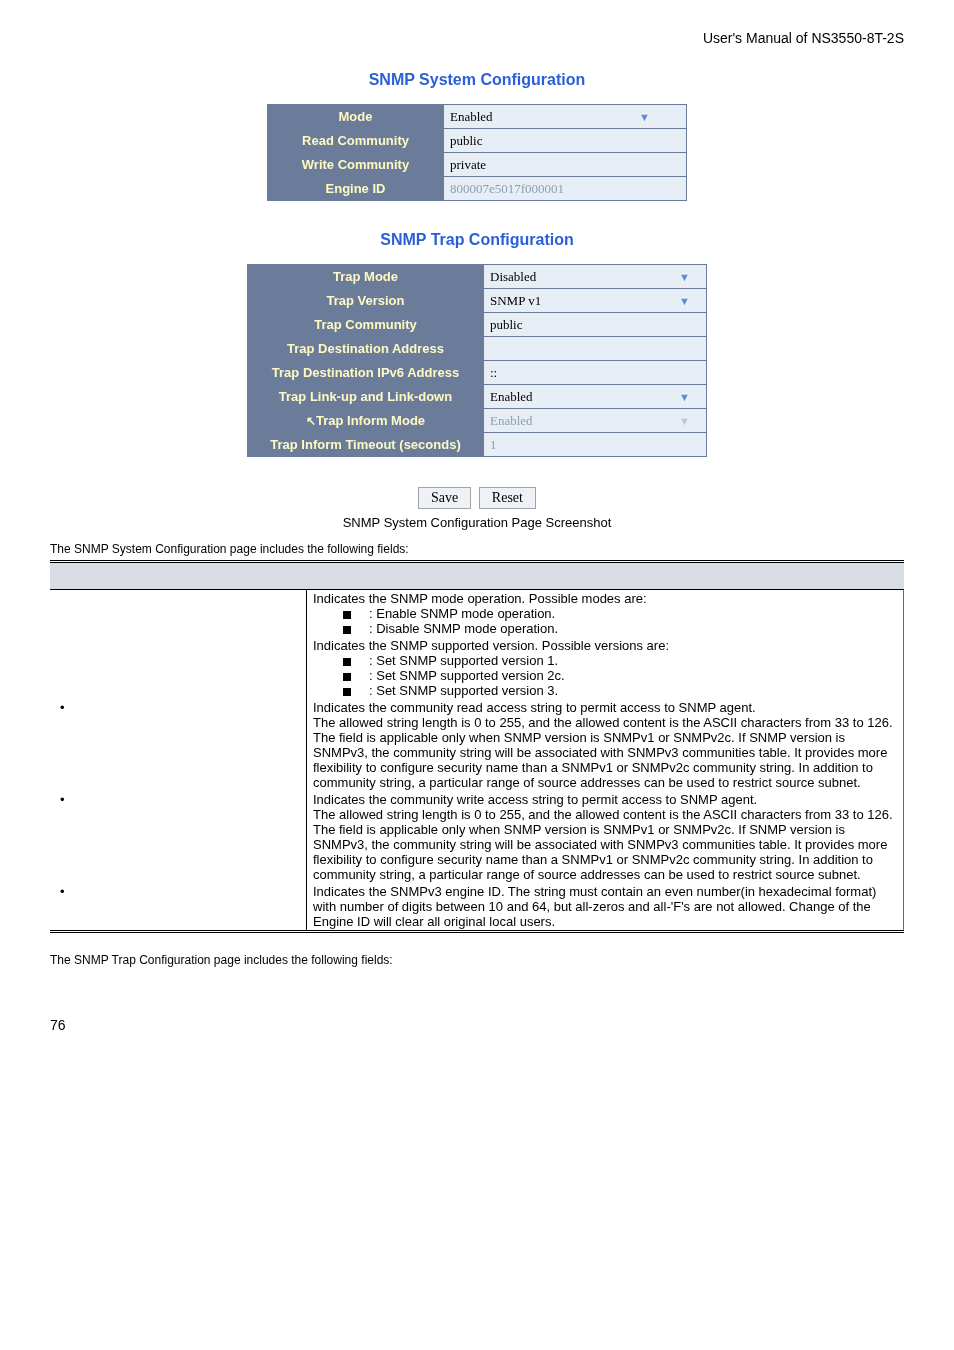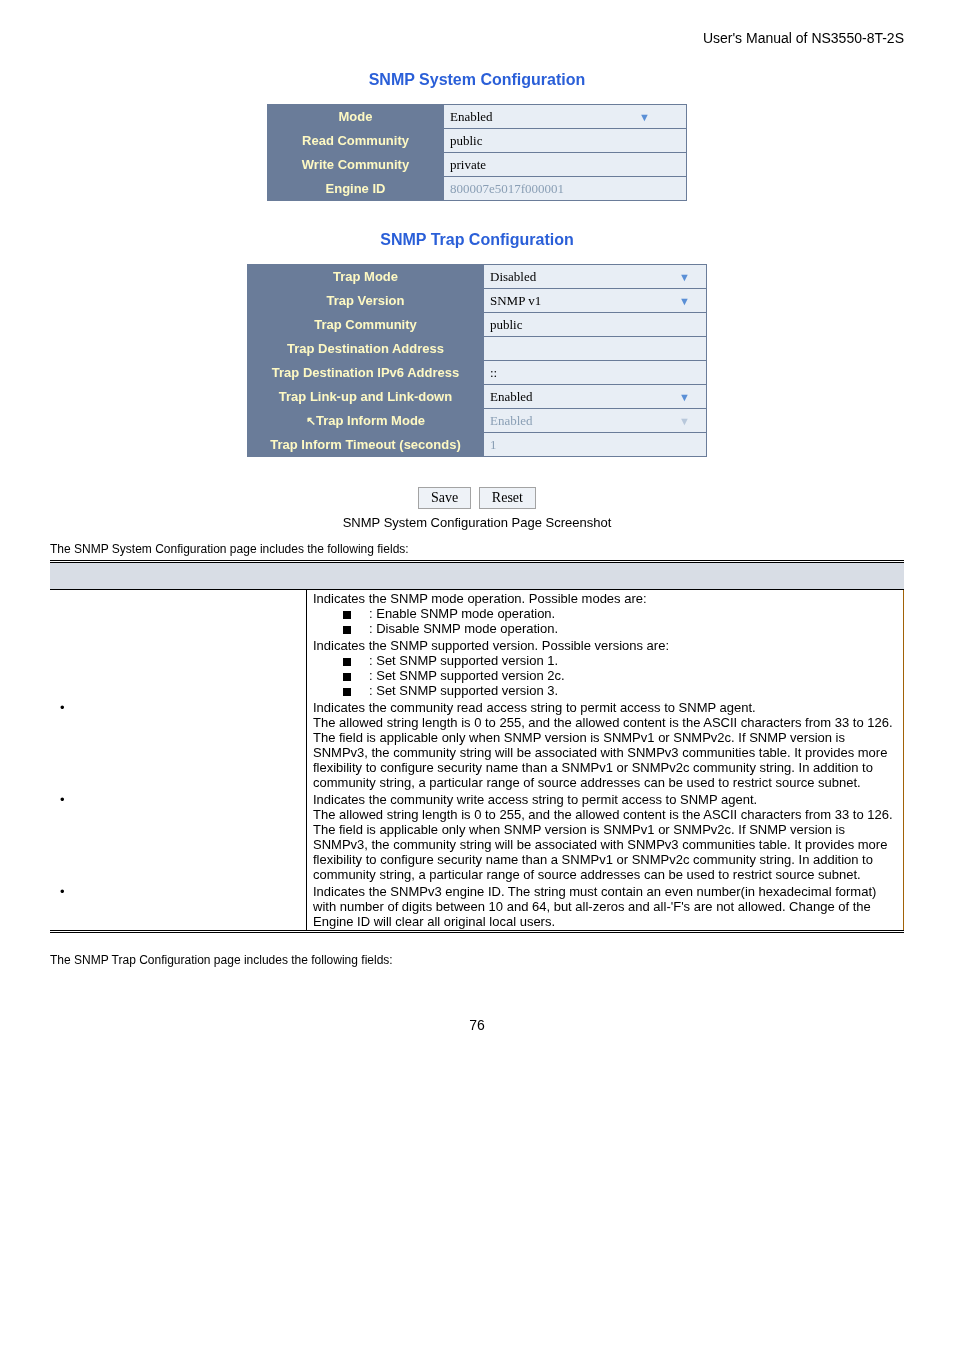--- a/index.html
+++ b/index.html
@@ -122,21 +122,20 @@
   }
   .sq {
     display: inline-block;
     width: 8px;
     height: 8px;
     background: #000;
     margin: 0 18px 0 30px;
     vertical-align: middle;
   }
   .page-number {
-    text-align: center;
     margin-top: 50px;
     font-size: 14px;
   }
 </style>
 </head>
 <body>
 
 <div class="header-right">User's Manual of NS3550-8T-2S</div>
 
 <h2 class="blue-title">SNMP System Configuration</h2>

